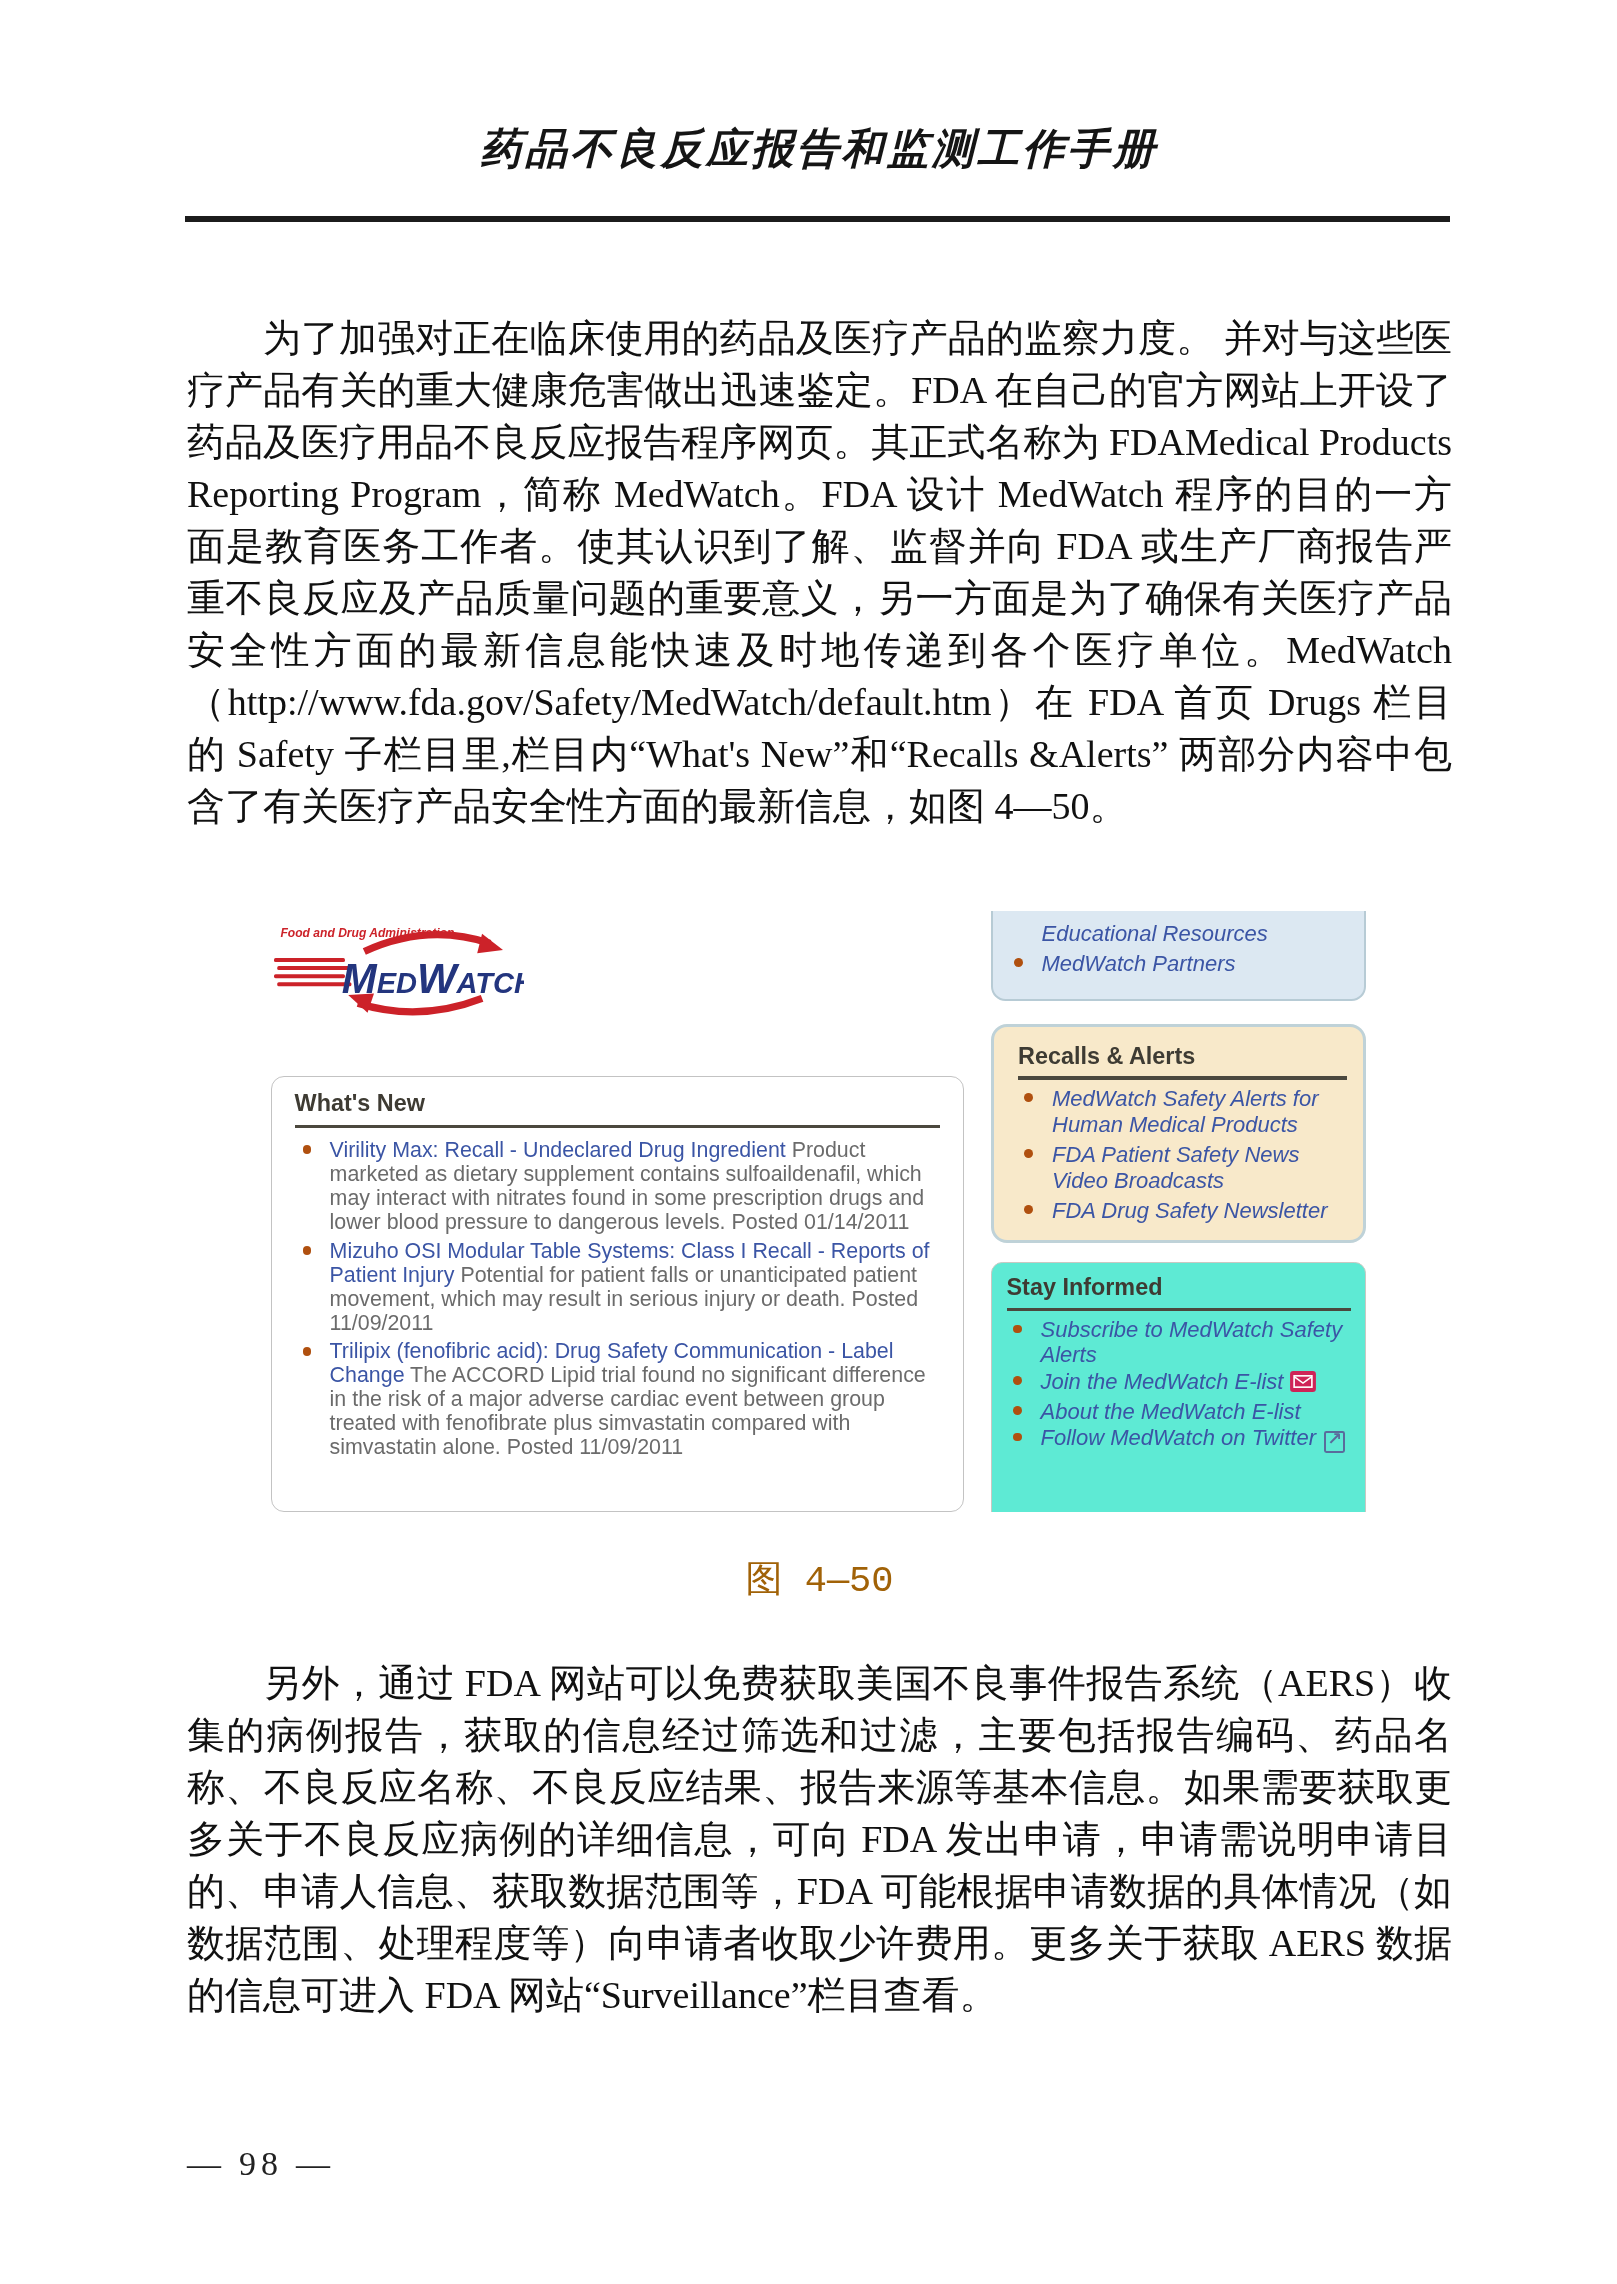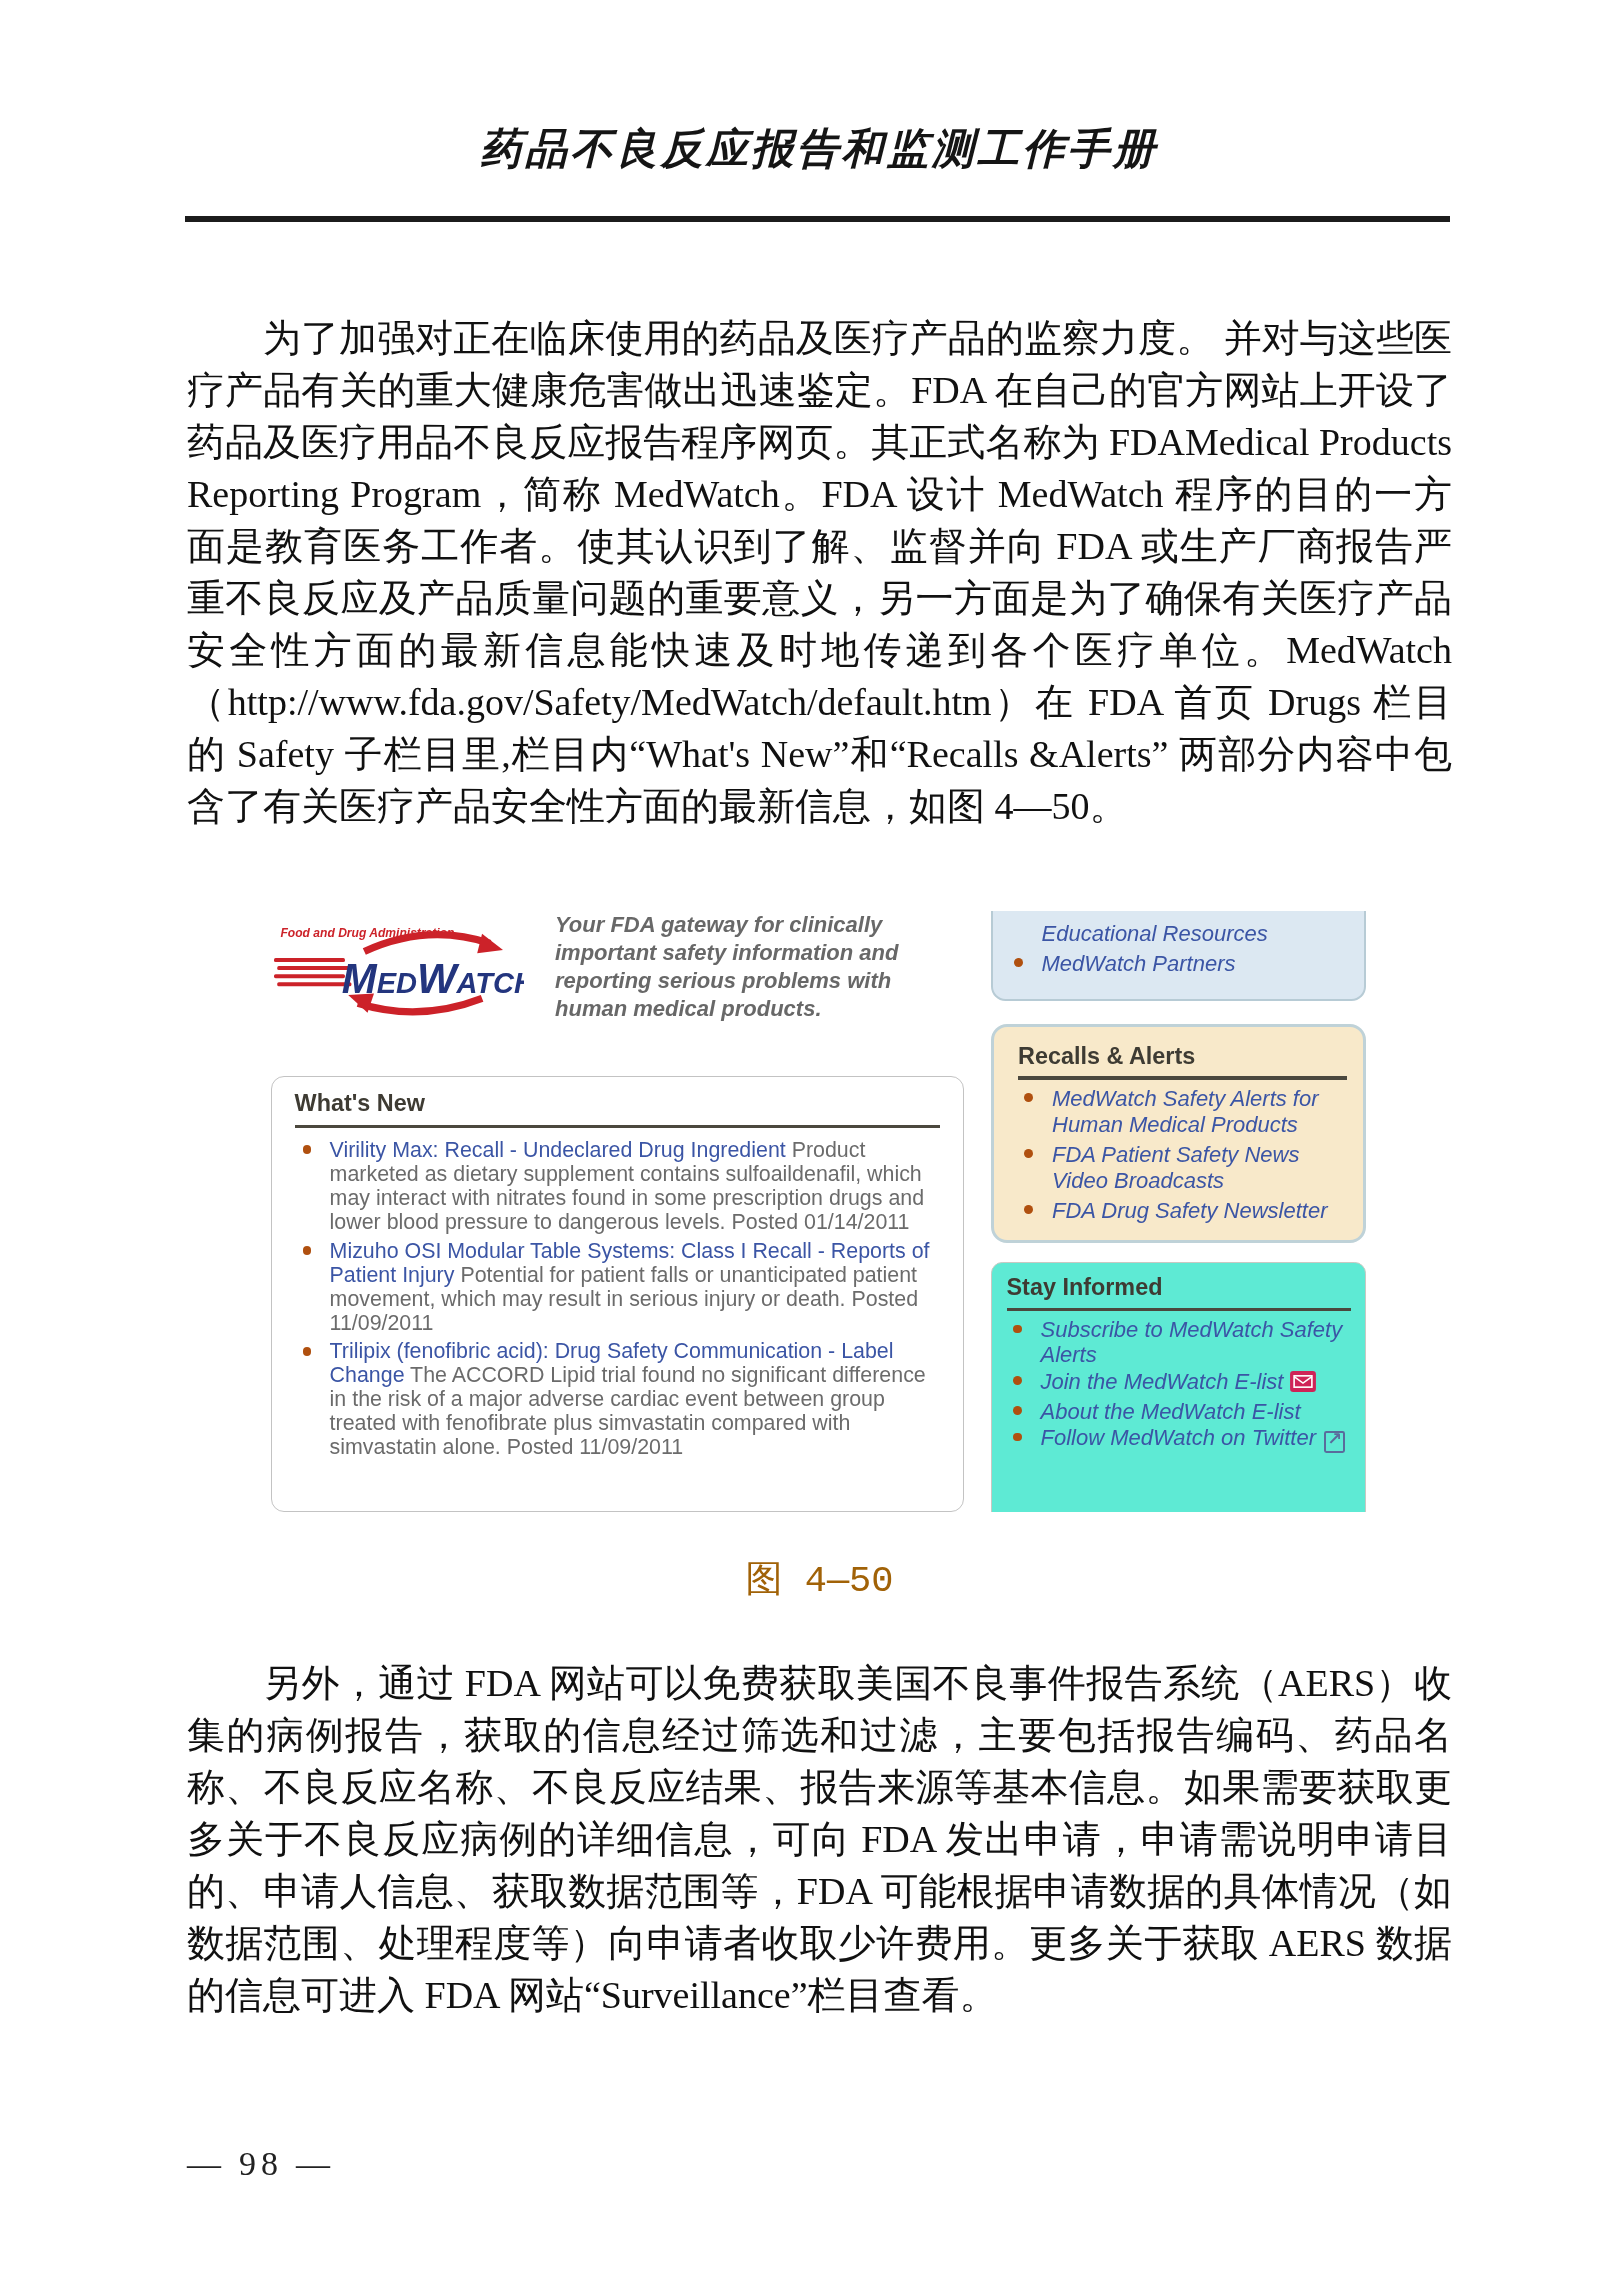--- a/index.html
+++ b/index.html
@@ -123,21 +123,20 @@
 
       <g>
         <path d="M258 102 Q 180 132 104 108" fill="none" stroke="#cc2229" stroke-width="9"></path>
         <path d="M116 120 L92 98 L124 96 Z" fill="#cc2229"></path>
       </g>
 
       <text x="84" y="96" font-size="52" font-weight="bold" font-style="italic" style="font-variant:small-caps" fill="#23357e">MedWatch</text>
     </svg>
   </div>
 
-  <div class="tagline">Your FDA gateway for clinically important safety information and reporting serious problems with human medical products.</div>
 
   <div class="whats-new">
     <div class="box-heading">What's New</div>
     <div class="box-rule"></div>
     <ul class="news">
 
         <li>
           <span class="bullet"></span><a>Virility Max: Recall - Undeclared Drug Ingredient</a><span> Product marketed as dietary supplement contains sulfoaildenafil, which may interact with nitrates found in some prescription drugs and lower blood pressure to dangerous levels. Posted 01/14/2011</span>
         </li>
 

